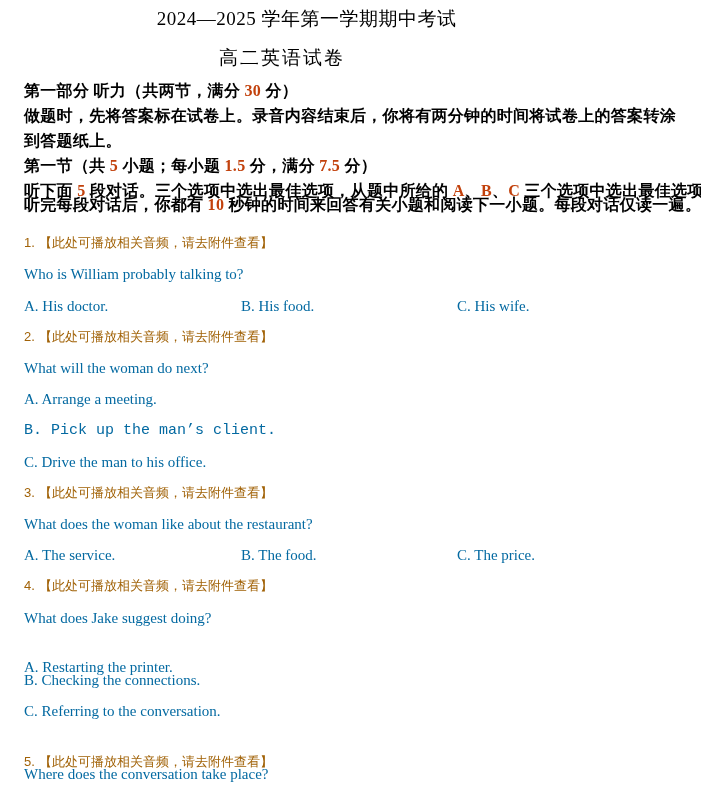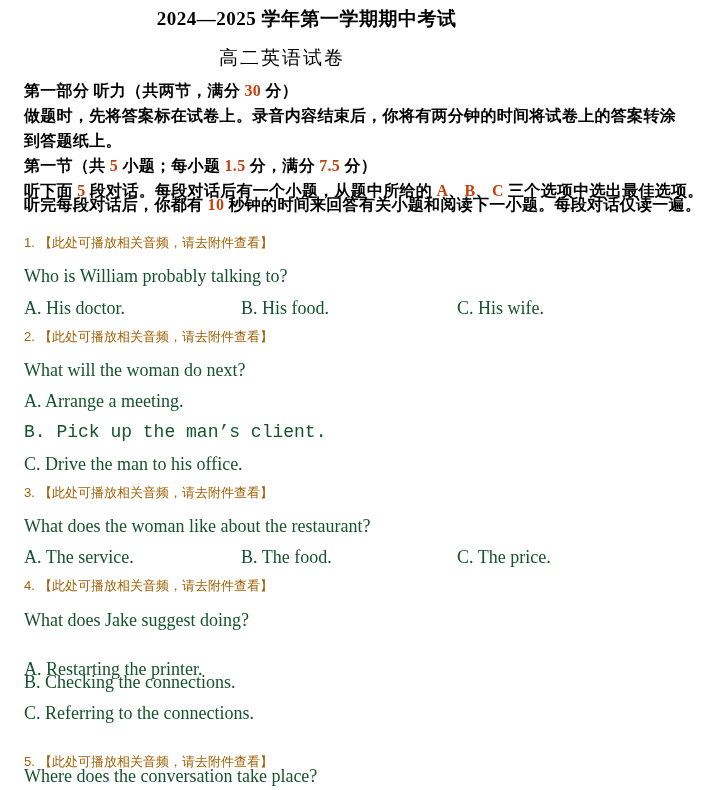--- a/index.html
+++ b/index.html
@@ -11,21 +11,21 @@
       width: 701px;
       height: 790px;
       position: relative;
       overflow: hidden;
       color: #000000;
       font-family: "Liberation Serif", "DejaVu Serif", serif;
     }
     .abs { position: absolute; white-space: nowrap; }
     .title {
       left: 0; width: 613px; text-align: center;
-      font-weight: bold; font-size: 19px; letter-spacing: 0.5px;
+      font-weight: normal; font-size: 19px; letter-spacing: 0.5px;
     }
     .subtitle {
       left: 0; width: 564px; text-align: center;
       font-size: 19px; letter-spacing: 2px;
     }
     .bold-line {
       left: 24px;
       font-weight: bold;
       font-size: 16px;
       letter-spacing: 0.3px;
@@ -35,40 +35,40 @@
       left: 24px;
       font-family: "DejaVu Sans", "Liberation Sans", sans-serif;
       font-size: 13px;
       color: #a16207;
       text-align: right;
     }
     .q-head .qnum {
       font-family: "Liberation Sans", sans-serif;
     }
     .q-text, .opt {
-      font-size: 18px;
-      color: #14532d;
+      font-size: 15px;
+      color: #0369a1;
     }
     .q-text { left: 24px; }
     .opt-a { left: 24px; }
     .opt-b-inline { left: 241px; }
     .opt-c-inline { left: 457px; }
   </style>
 </head>
 <body>
 
 <div class="abs title" style="top:6px;"><span>2024—2025</span><span> 学年第一学期期中考试</span></div>
 <div class="abs subtitle" style="top:45px;">高二英语试卷</div>
 
 <div class="abs bold-line" style="top:81px;"><span>第一部分 听力（共两节，满分 </span><span class="num">30</span><span> 分）</span></div>
 <div class="abs bold-line" style="top:106px;">做题时，先将答案标在试卷上。录音内容结束后，你将有两分钟的时间将试卷上的答案转涂</div>
 <div class="abs bold-line" style="top:131px;">到答题纸上。</div>
 
 <div class="abs bold-line" style="top:156px;"><span>第一节（共 </span><span class="num">5</span><span> 小题；每小题 </span><span class="num">1.5</span><span> 分，满分 </span><span class="num">7.5</span><span> 分）</span></div>
-<div class="abs bold-line" style="top:181px;"><span>听下面 </span><span class="num">5</span><span> 段对话。每段对话后有一个小题，从题中所给的 </span><span class="num">A</span><span>、</span><span class="num">B</span><span>、</span><span class="num">C</span><span> 三个选项中选出最佳选项。</span></div>
+<div class="abs bold-line" style="top:181px;"><span>听下面 </span><span class="num">5</span><span> 段对话。三个选项中选出最佳选项，从题中所给的 </span><span class="num">A</span><span>、</span><span class="num">B</span><span>、</span><span class="num">C</span><span> 三个选项中选出最佳选项。</span></div>
 <div class="abs bold-line" style="top:195px;"><span>听完每段对话后，你都有 </span><span class="num">10</span><span> 秒钟的时间来回答有关小题和阅读下一小题。每段对话仅读一遍。</span></div>
 
 <div class="abs q-head" style="top:234px;"><span class="qnum">1.</span> <span>【此处可播放相关音频，请去附件查看】</span></div>
 <div class="abs q-text" style="top:266px;">Who is William probably talking to?</div>
 <div class="abs opt opt-a" style="top:298px;">A. His doctor.</div>
 <div class="abs opt opt-b-inline" style="top:298px;">B. His food.</div>
 <div class="abs opt opt-c-inline" style="top:298px;">C. His wife.</div>
 
 <div class="abs q-head" style="top:328px;"><span class="qnum">2.</span> <span>【此处可播放相关音频，请去附件查看】</span></div>
 <div class="abs q-text" style="top:360px;">What will the woman do next?</div>
@@ -79,16 +79,16 @@
 <div class="abs q-head" style="top:484px;"><span class="qnum">3.</span> <span>【此处可播放相关音频，请去附件查看】</span></div>
 <div class="abs q-text" style="top:516px;">What does the woman like about the restaurant?</div>
 <div class="abs opt opt-a" style="top:547px;">A. The service.</div>
 <div class="abs opt opt-b-inline" style="top:547px;text-align:right;">B. The food.</div>
 <div class="abs opt opt-c-inline" style="top:547px;">C. The price.</div>
 
 <div class="abs q-head" style="top:577px;"><span class="qnum">4.</span> <span>【此处可播放相关音频，请去附件查看】</span></div>
 <div class="abs q-text" style="top:610px;">What does Jake suggest  doing?</div>
 <div class="abs opt opt-a" style="top:641px;margin-top:18px;">A. Restarting the printer.</div>
 <div class="abs opt opt-a" style="top:672px;">B. Checking the connections.</div>
-<div class="abs opt opt-a" style="top:703px;">C. Referring to the connections.</div>
+<div class="abs opt opt-a" style="top:703px;">C. Referring to the conversation.</div>
 
 <div class="abs q-head" style="top:733px;margin-top:20px;"><span class="qnum">5.</span> <span>【此处可播放相关音频，请去附件查看】</span></div>
 <div class="abs q-text" style="top:766px;">Where does the conversation take place?</div>
 
 </body></html>

